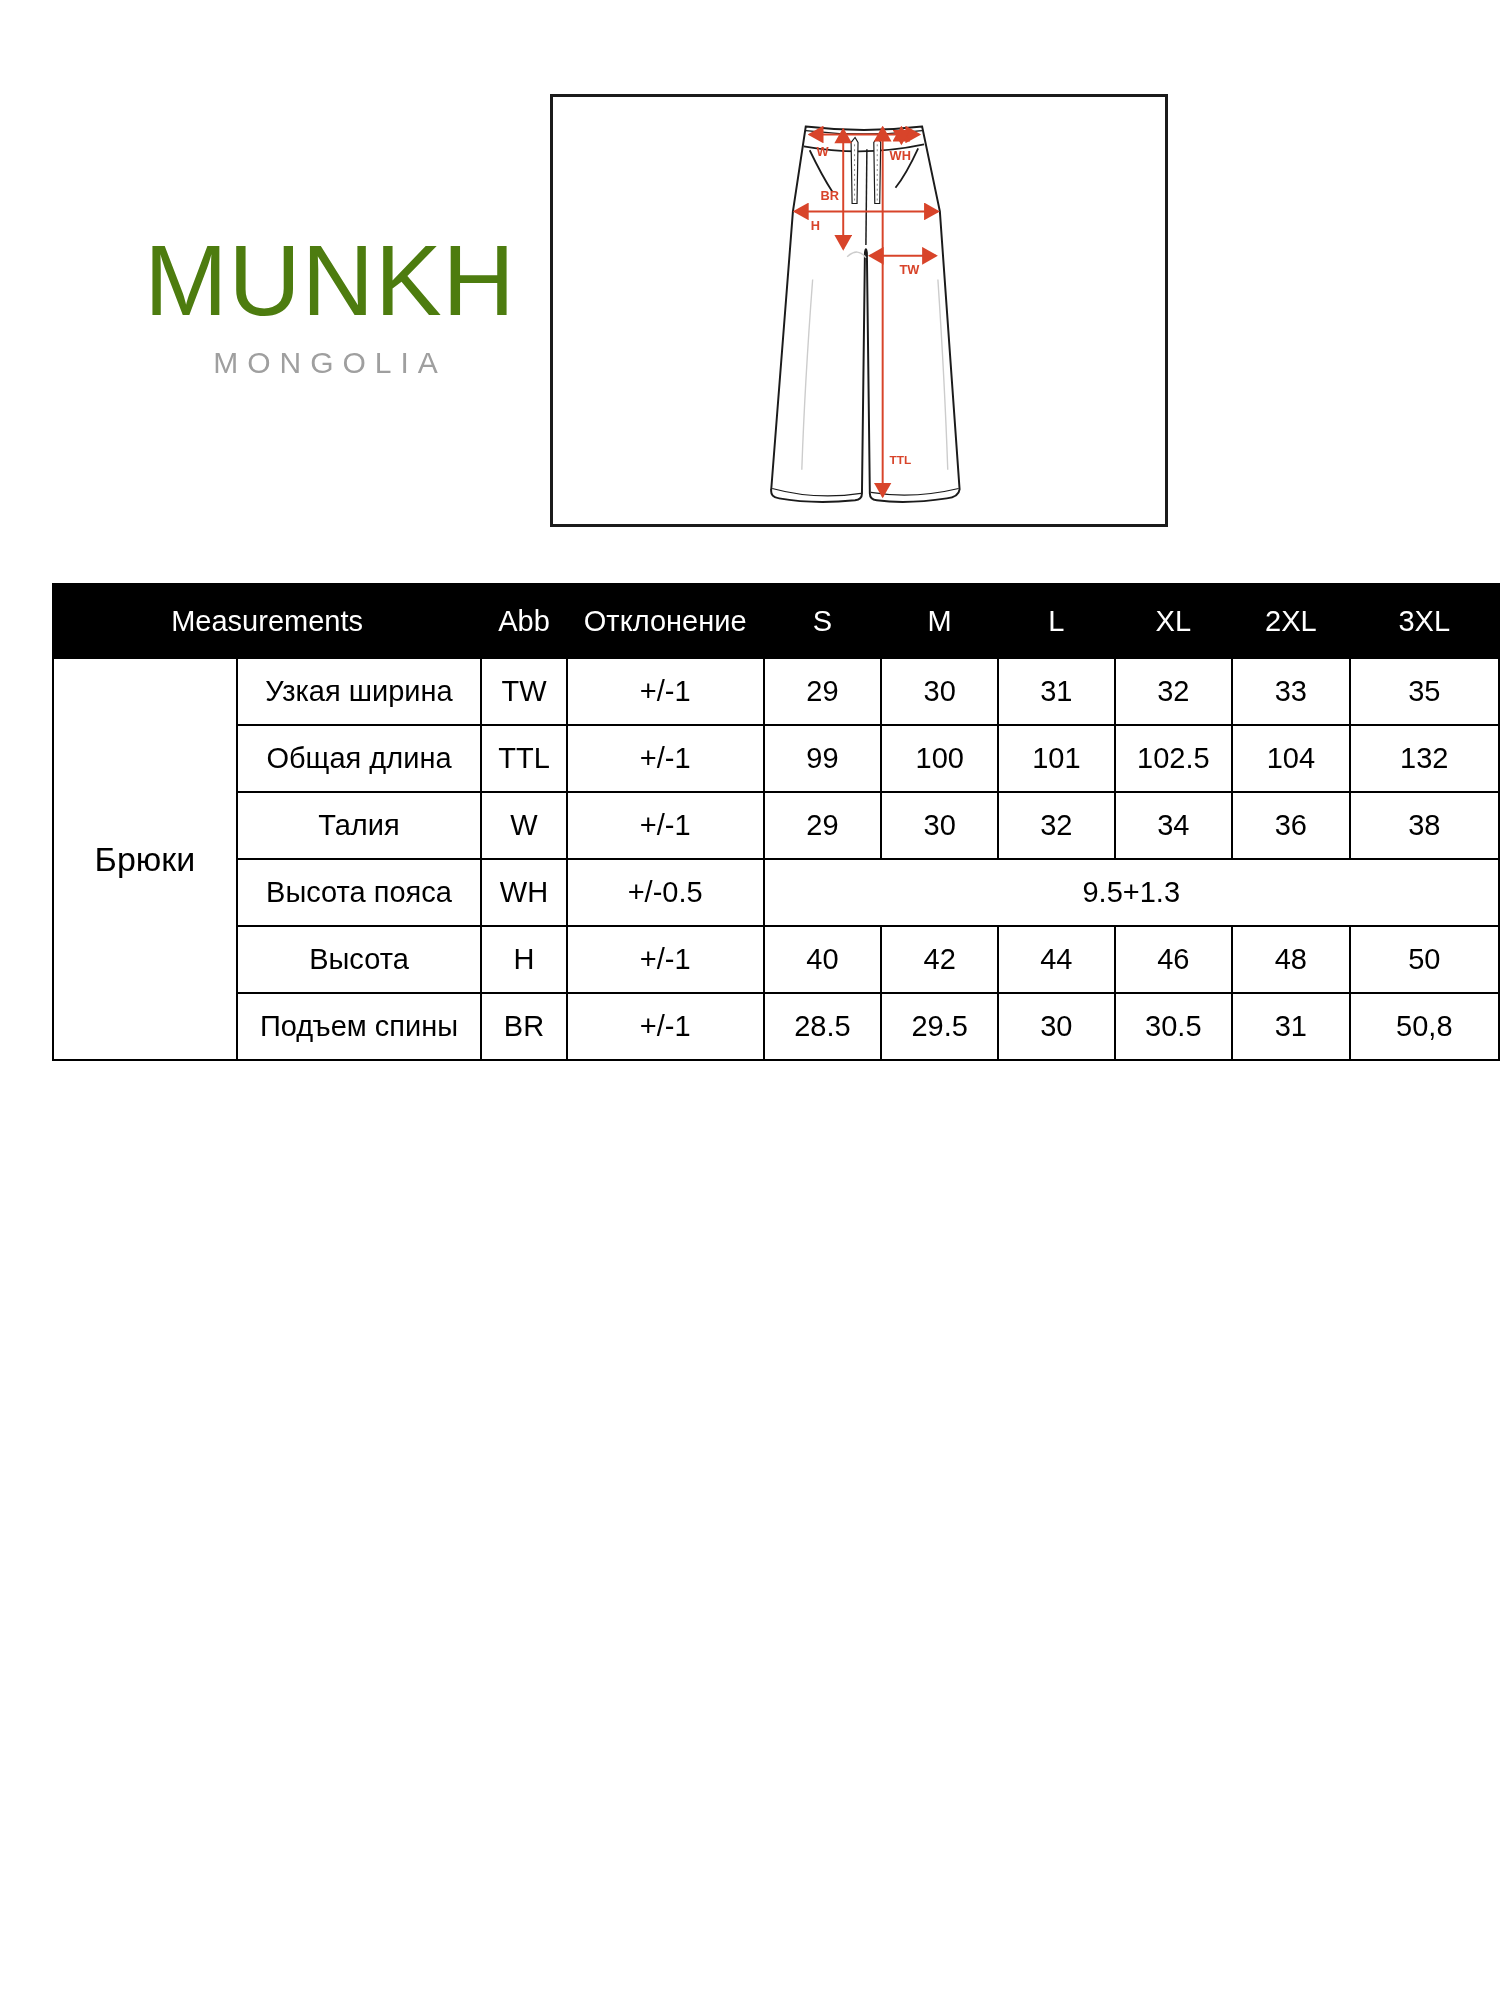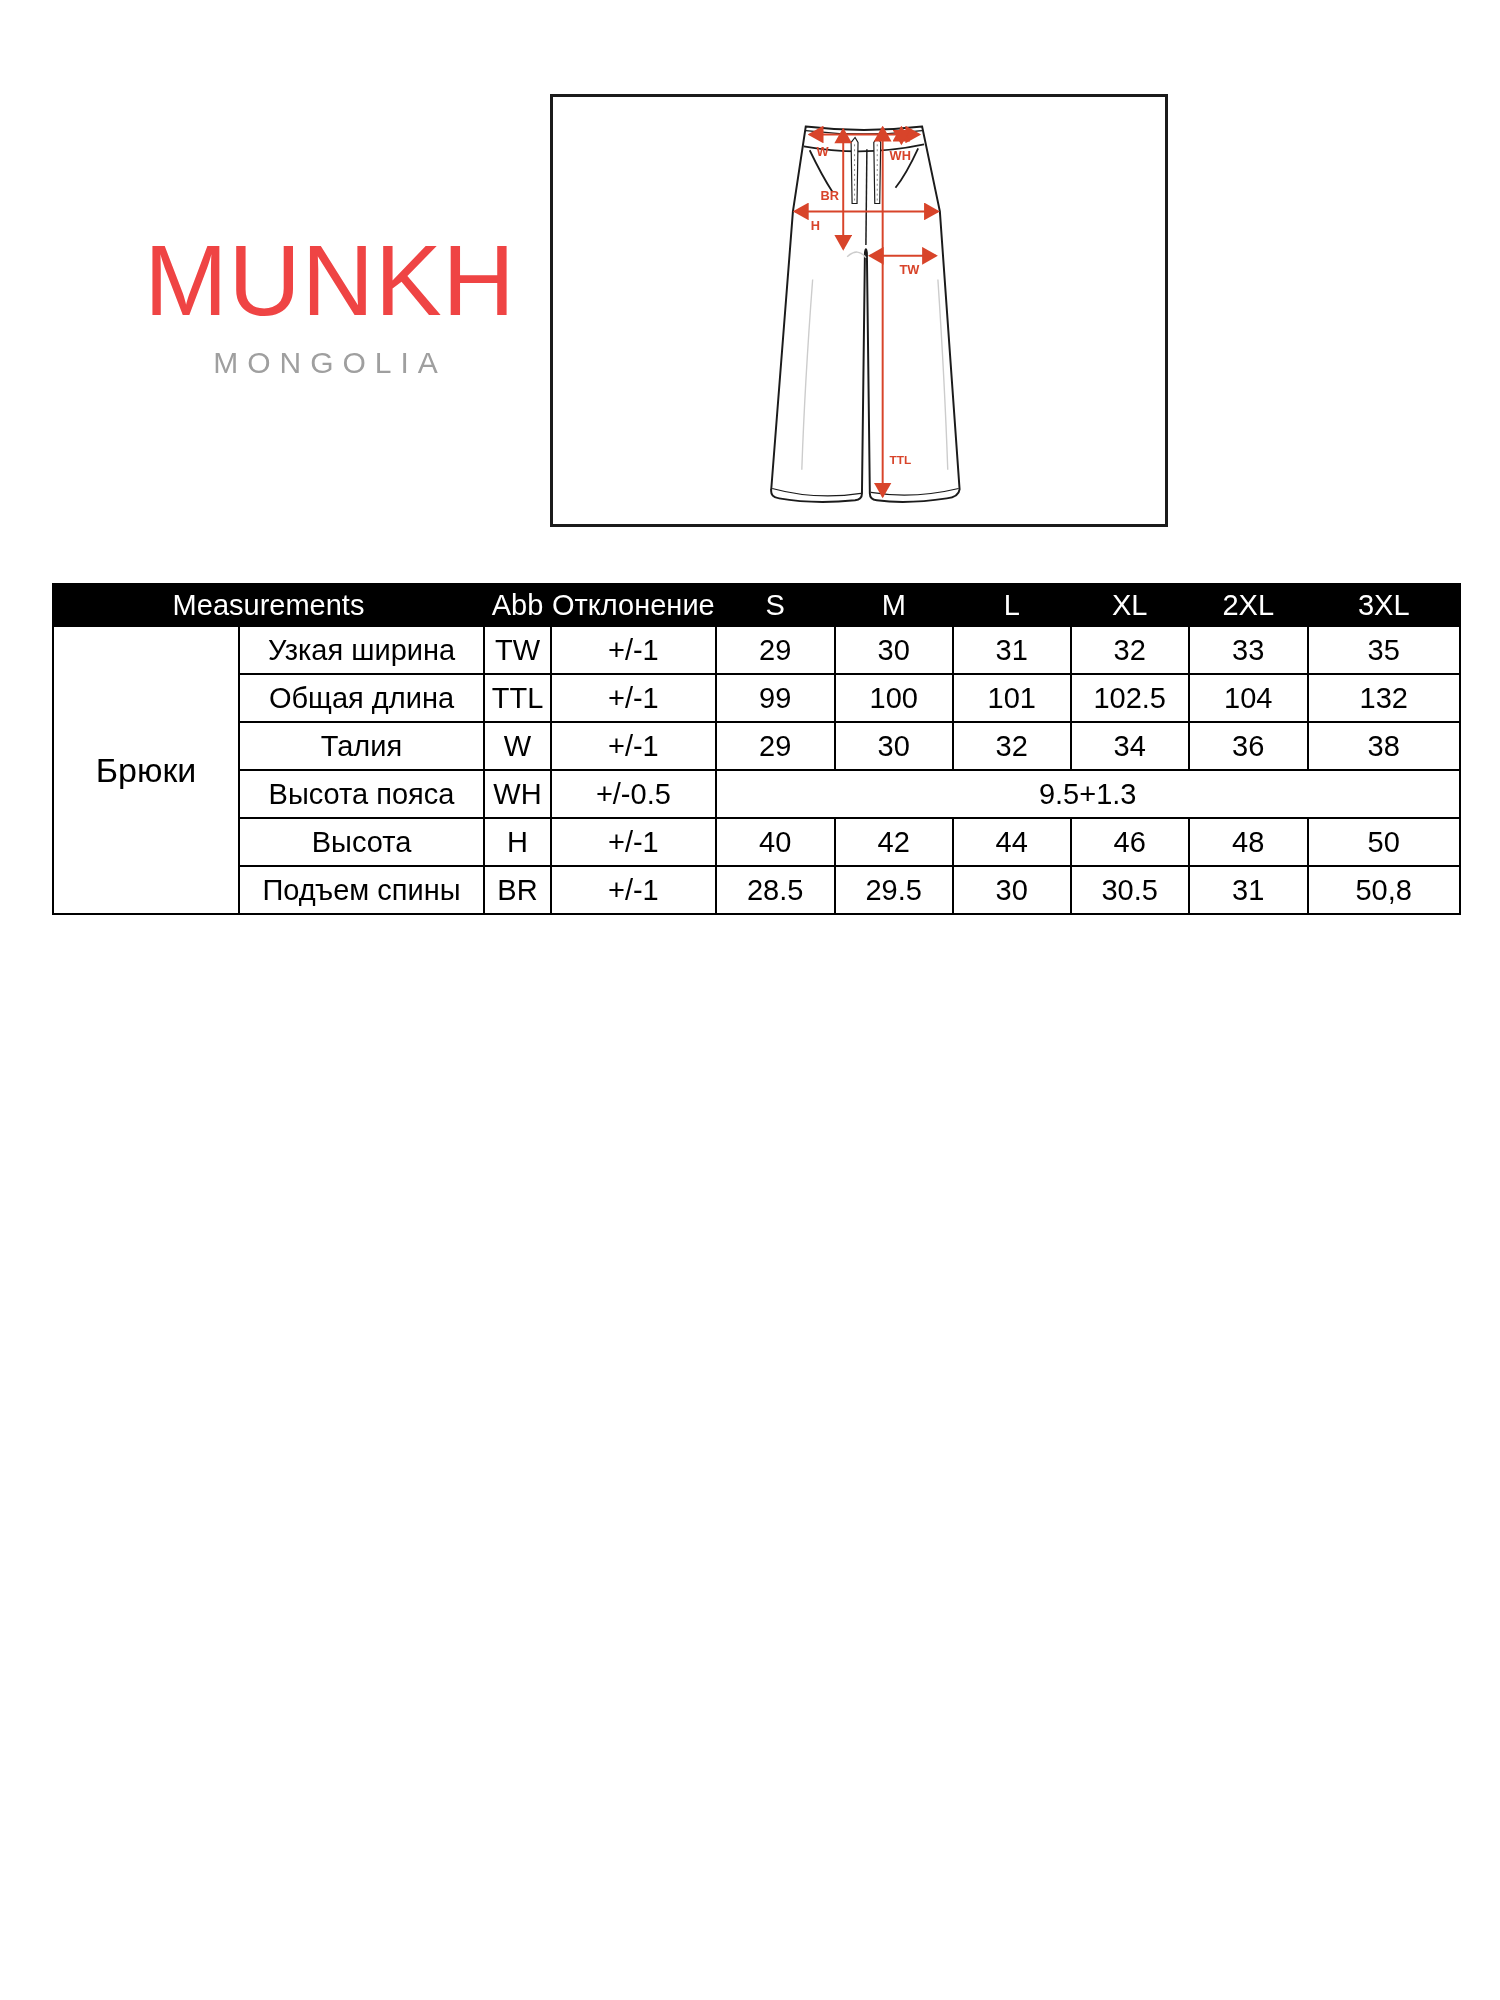--- a/index.html
+++ b/index.html
@@ -5,40 +5,40 @@
   html,body{margin:0;padding:0;background:#fff;}
   #page{
     position:relative;width:1500px;height:2000px;background:#ffffff;
     font-family:"Liberation Sans",sans-serif;color:#000;overflow:hidden;
   }
 
   
   .logo{position:absolute;left:140px;top:230px;width:380px;text-align:center;color:#9b9b9b;}
   .logo-main{
     font-size:100px;line-height:100px;letter-spacing:1px;font-weight:400;
-    color:#ef4444;white-space:nowrap;
+    color:#4d7c0f;white-space:nowrap;
   }
   .logo-sub{
     margin-top:16px;font-size:30px;letter-spacing:9px;color:#9f9f9f;white-space:nowrap;
   }
 
   
   .diagram-box{
     position:absolute;left:550px;top:94px;width:618px;height:433px;
     border:3px solid #1b1b1b;box-sizing:border-box;background:#fff;
   }
   .diagram-box svg{display:block;width:100%;height:100%;}
 
   
   table.size-table{
     position:absolute;left:52px;top:583px;border-collapse:collapse;
     table-layout:fixed;font-size:29px;
   }
   table.size-table td,table.size-table th{
-    border:2px solid #000;padding:0;text-align:center;vertical-align:middle;
+    border:2px solid #000;padding:16px;text-align:center;vertical-align:middle;
     overflow:hidden;white-space:nowrap;
   }
   table.size-table thead th{
     background:#000;color:#fff;border:2px solid #000;font-weight:400;height:40px;
   }
   th.h-meas{text-align:left;padding-left:22px;}
   td.cell-label{text-align:left;padding-left:8px;}
   tbody tr{height:48px;}
   td.group-cell{font-size:34px;}
 </style>

